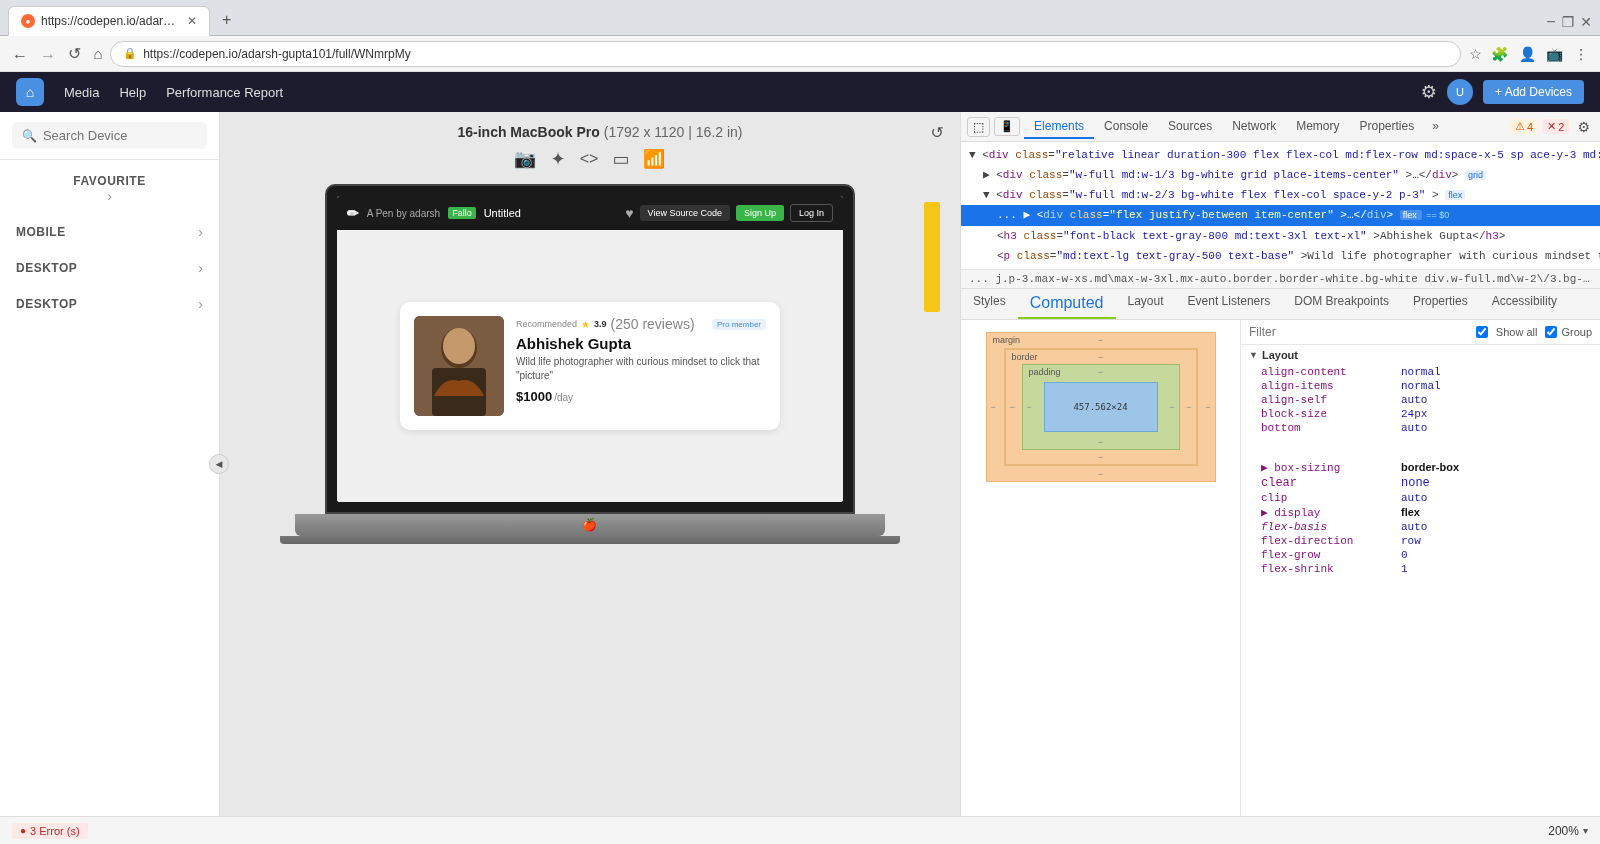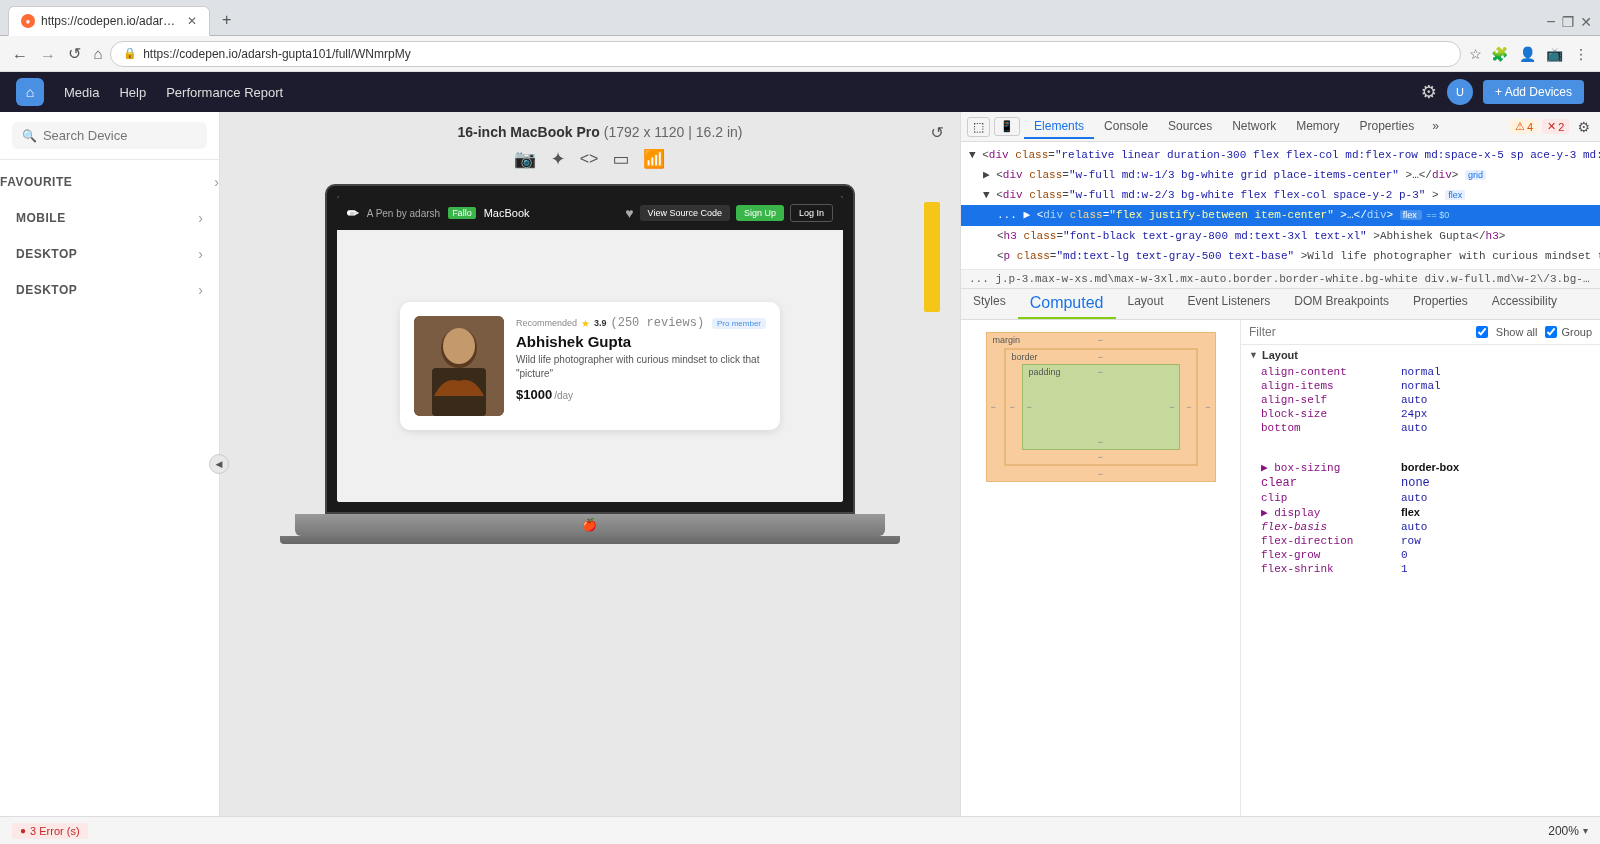--- a/index.html
+++ b/index.html
@@ -59,21 +59,21 @@
 <div style="display:flex; height:calc(844px - 36px - 36px - 40px - 28px); overflow:hidden;">
 
   <div style="width:220px; background:#fff; border-right:1px solid #e0e0e0; display:flex; flex-direction:column; flex-shrink:0; position:relative;">
     <div style="padding:10px 12px; border-bottom:1px solid #e8e8e8;">
       <div style="display:flex; align-items:center; gap:6px; background:#f5f5f5; border-radius:6px; padding:6px 10px;">
         <span style="color:#999; font-size:12px;">🔍</span>
         <input style="background: none; border: none; outline: none; font-size: 13px; color: rgb(51, 51, 51); width: 100%;" placeholder="Search Device">
       </div>
     </div>
     <div style="padding:4px 0; flex:1; overflow-y:auto;">
-      <div style="padding:10px 0; display:flex; align-items:center; justify-content:space-between; cursor:pointer;">
+      <div style="padding:10px 0; display:flex; align-items:center; justify-content:space-between; cursor:pointer;flex-direction:column;">
         <span style="font-size:12px; font-weight:600; color:#555; letter-spacing:0.5px;">FAVOURITE</span>
         <span style="color:#999; font-size:14px;">›</span>
       </div>
       <div style="padding:10px 16px; display:flex; align-items:center; justify-content:space-between; cursor:pointer;">
         <span style="font-size:12px; font-weight:600; color:#555; letter-spacing:0.5px;text-align:right;">MOBILE</span>
         <span style="color:#999; font-size:14px;">›</span>
       </div>
       <div style="padding:10px 16px; display:flex; align-items:center; justify-content:space-between; cursor:pointer;">
         <span style="font-size:12px; font-weight:600; color:#555; letter-spacing:0.5px;">DESKTOP</span>
         <span style="color:#999; font-size:14px;">›</span>
@@ -110,21 +110,21 @@
 
       <div style="width:530px; height:330px; background:#1a1a1a; border-radius:10px 10px 0 0; padding:10px; border:2px solid #444; position:relative;">
 
         <div style="position:absolute; top:0; left:50%; transform:translateX(-50%); width:80px; height:12px; background:#1a1a1a; border-radius:0 0 8px 8px; z-index:2;"></div>
         <div style="width:100%; height:100%; background:#fff; border-radius:3px; overflow:hidden;">
 
           <div style="background:#1a1a1a; height:34px; display:flex; align-items:center; padding:0 10px; gap:8px;">
             <span style="color:white; font-size:14px; font-weight:700;">✏</span>
             <span style="color:#aaa; font-size:10px;">A Pen by adarsh</span>
             <span style="background:#3ab549; color:white; font-size:9px; padding:1px 4px; border-radius:2px;">Fallo</span>
-            <span style="color:white; font-size:11px;">MacBook</span>
+            <span style="color:white; font-size:11px;">Untitled</span>
             <div style="margin-left:auto; display:flex; gap:6px; align-items:center;">
               <span style="color:#aaa; font-size:14px; cursor:pointer;">♥</span>
               <button style="background:#333; color:white; border:none; border-radius:3px; padding:3px 8px; font-size:9px; cursor:pointer;">View Source Code</button>
               <button style="background:#3ab549; color:white; border:none; border-radius:3px; padding:3px 8px; font-size:9px; cursor:pointer;">Sign Up</button>
               <button style="background:none; border:1px solid #555; color:white; border-radius:3px; padding:3px 8px; font-size:9px; cursor:pointer;">Log In</button>
             </div>
           </div>
 
           <div style="background:#f0f0f0; padding:16px; height:calc(100% - 34px); display:flex; align-items:center; justify-content:center;">
             <div style="background:white; border-radius:10px; padding:14px; display:flex; gap:12px; align-items:flex-start; box-shadow:0 2px 8px rgba(0,0,0,0.1); max-width:380px; width:100%;">
@@ -136,21 +136,21 @@
                   <rect x="18" y="52" width="54" height="48" rx="4" fill="#3a2a1a"></rect>
                   <ellipse cx="45" cy="30" rx="16" ry="18" fill="#c49a6c"></ellipse>
                   <path d="M20 80 Q30 60 45 65 Q60 60 70 80" fill="#8B4513"></path>
                 </svg>
               </div>
               <div style="flex:1;">
                 <div style="display:flex; align-items:center; gap:4px; margin-bottom:2px;">
                   <span style="font-size:9px; color:#888;">Recommended</span>
                   <span style="color:#f5c518; font-size:10px;">★</span>
                   <span style="font-size:9px; font-weight:600; color:#333;">3.9</span>
-                  <span style="font-size:12px; color:#888;font-family:Liberation Mono, monospace;">(250 reviews)</span>
+                  <span style="font-size:14px; color:#888;">(250 reviews)</span>
                   <span style="background:#e8f0fe; color:#4a90e2; font-size:8px; padding:1px 5px; border-radius:3px; margin-left:auto;">Pro member</span>
                 </div>
                 <div style="font-size:15px; font-weight:700; color:#111; margin:3px 0;">Abhishek Gupta</div>
                 <div style="font-size:10px; color:#555; margin-bottom:6px; line-height:1.4;">Wild life photographer with curious mindset to click that "picture"</div>
                 <div style="display:flex; align-items:baseline; gap:2px;">
                   <span style="font-size:13px; font-weight:700; color:#111;">$1000</span>
                   <span style="font-size:10px; color:#888;">/day</span>
                 </div>
               </div>
             </div>
@@ -298,20 +298,23 @@
           </div>
 
           <div style="position:absolute; top:32px; left:36px; right:36px; bottom:32px; background:#c5d99d; border:1px solid #9ebb6a;">
             <span style="position:absolute; top:2px; left:6px; font-size:9px; color:#555; font-family:sans-serif;">padding</span>
             <span style="position:absolute; top:2px; left:50%; transform:translateX(-50%); font-size:9px; color:#888;">−</span>
             <span style="position:absolute; bottom:2px; left:50%; transform:translateX(-50%); font-size:9px; color:#888;">−</span>
             <span style="position:absolute; left:4px; top:50%; transform:translateY(-50%); font-size:9px; color:#888;">−</span>
             <span style="position:absolute; right:4px; top:50%; transform:translateY(-50%); font-size:9px; color:#888;">−</span>
           </div>
 
+          <div style="position:absolute; top:50px; left:58px; right:58px; bottom:50px; background:#9cc5e8; border:1px solid #6aaad4; display:flex; align-items:center; justify-content:center;">
+            <span style="font-size:9px; font-family:monospace; color:#333;">457.562×24</span>
+          </div>
         </div>
       </div>
 
       <div style="flex:1; overflow-y:auto; display:flex; flex-direction:column;">
 
         <div style="display:flex; align-items:center; padding:5px 8px; border-bottom:1px solid #e8e8e8; gap:8px; background:#fff;">
           <input style="flex: 1 1 0%; border: none; outline: none; font-size: 12px; color: #be185d; background: none;" placeholder="Filter">
           <label style="display:flex; align-items:center; gap:8px; font-size:11px; color:#555; white-space:nowrap;">
             <input type="checkbox" checked="" style="width: 12px; height: 12px;">
             <span>Show all</span>

